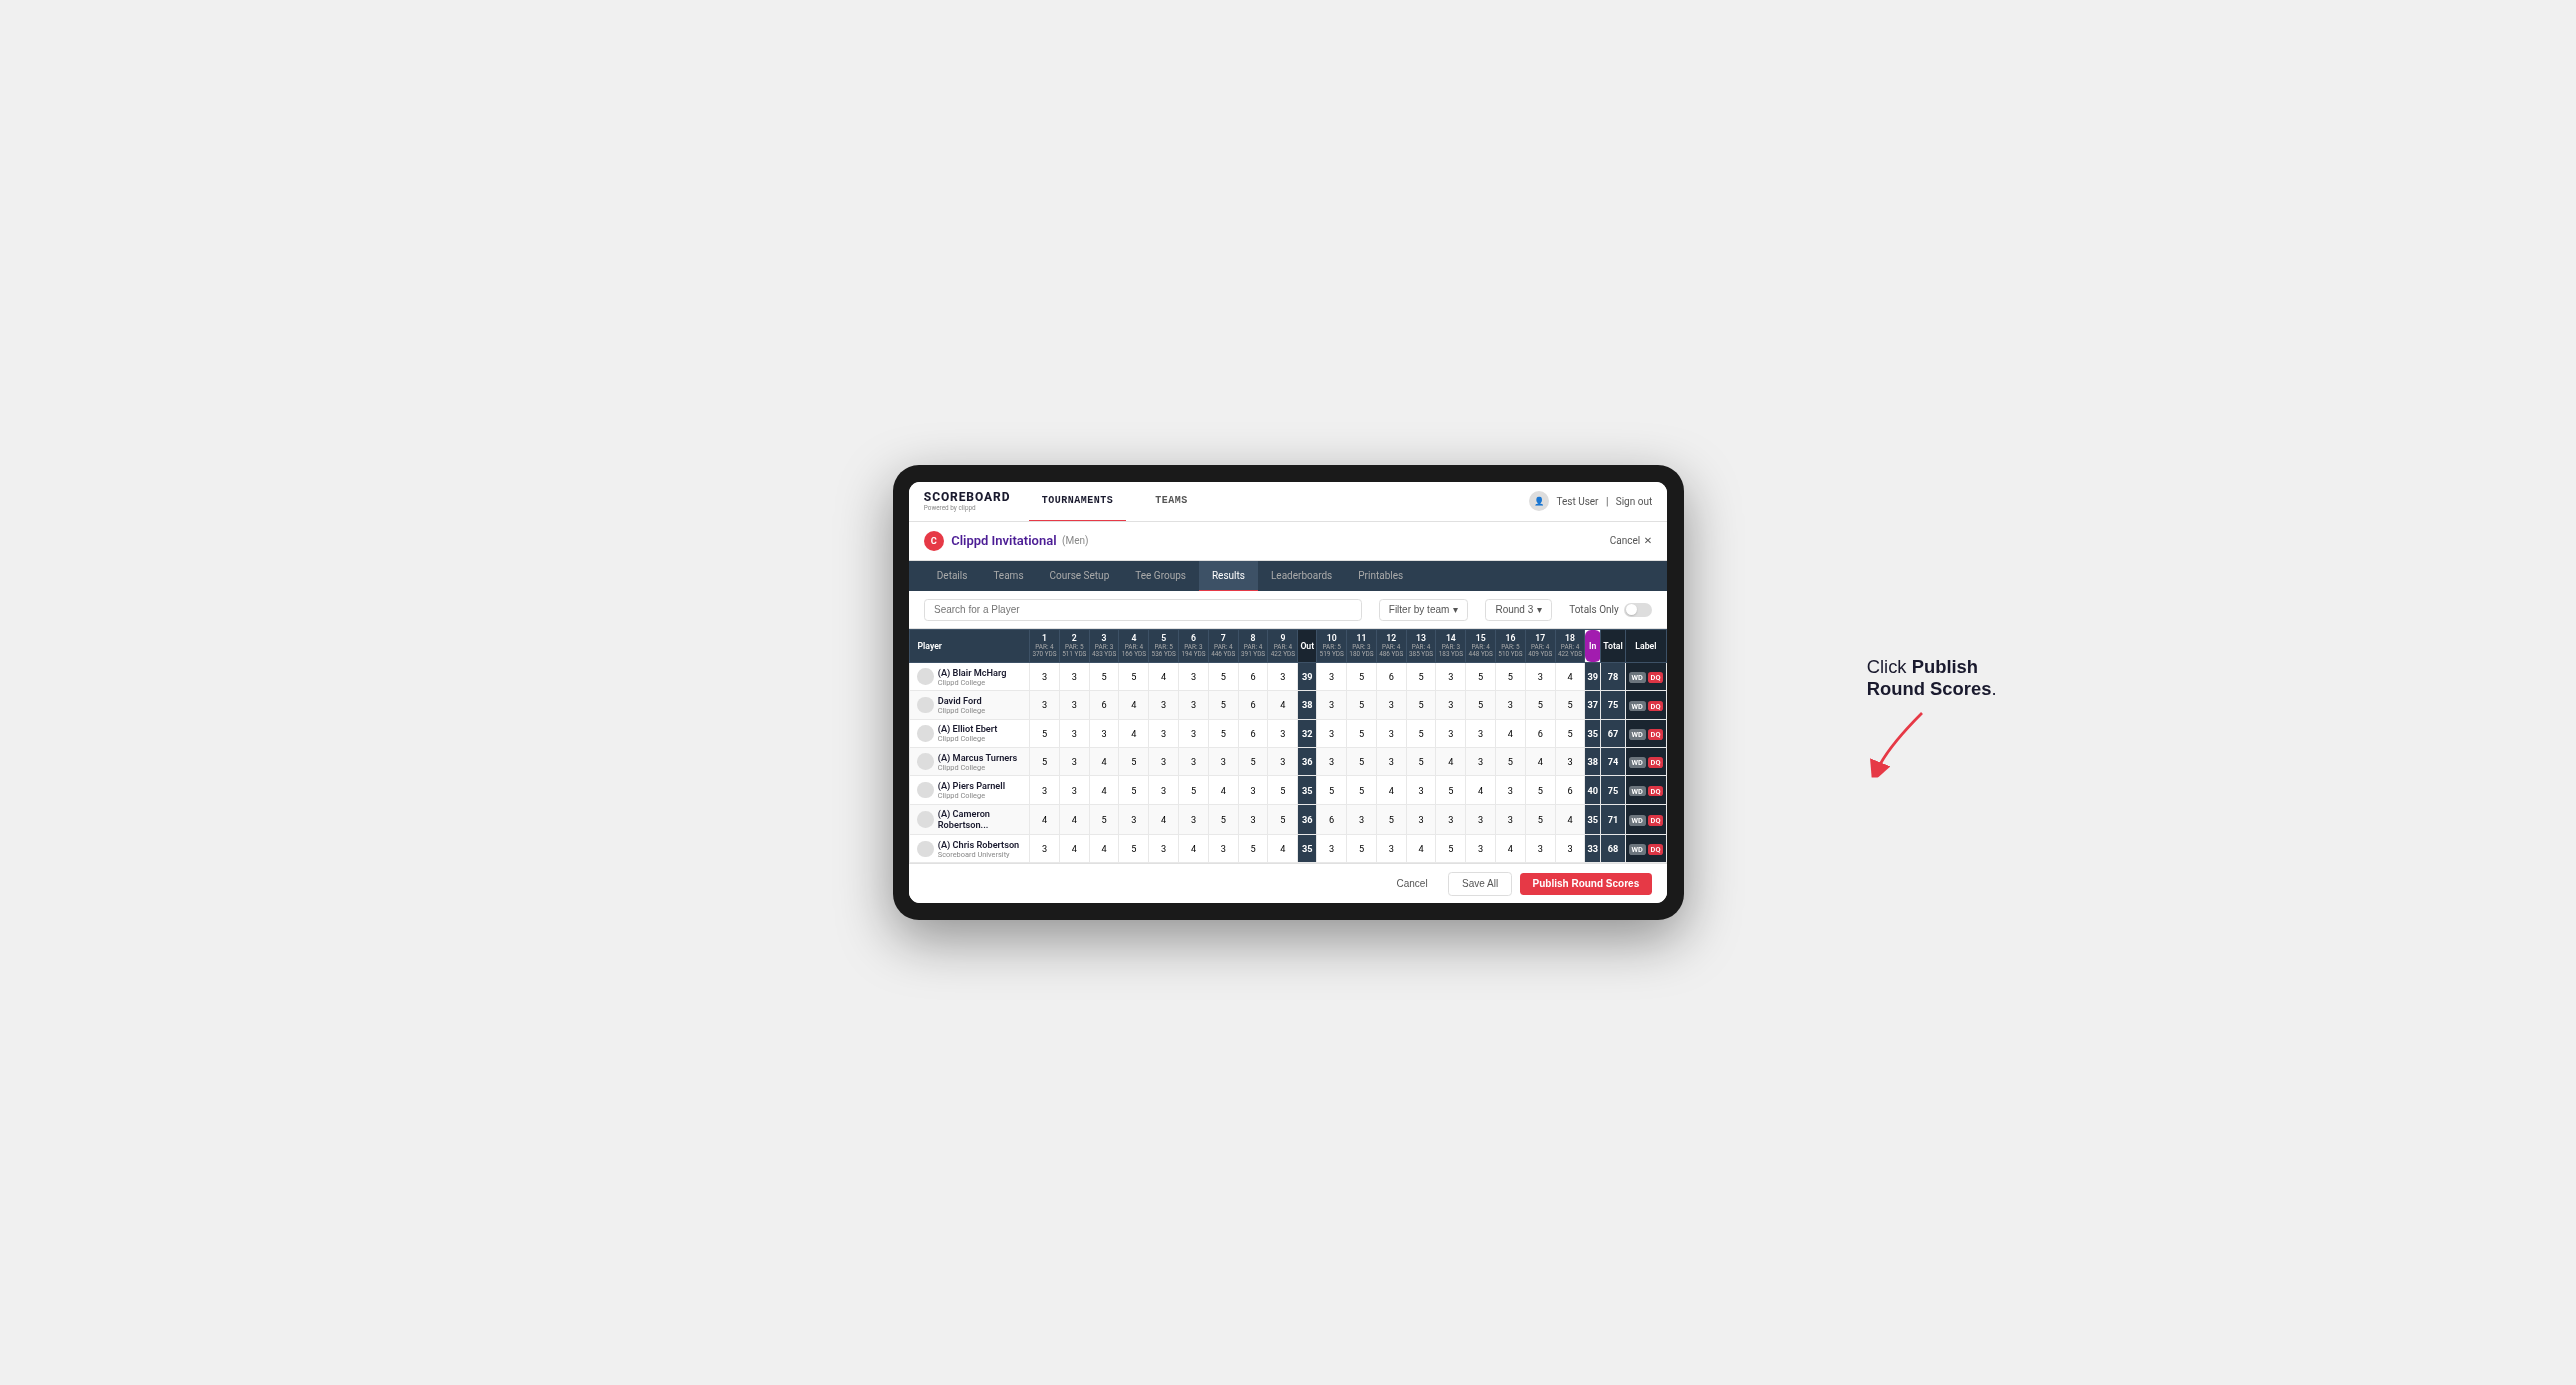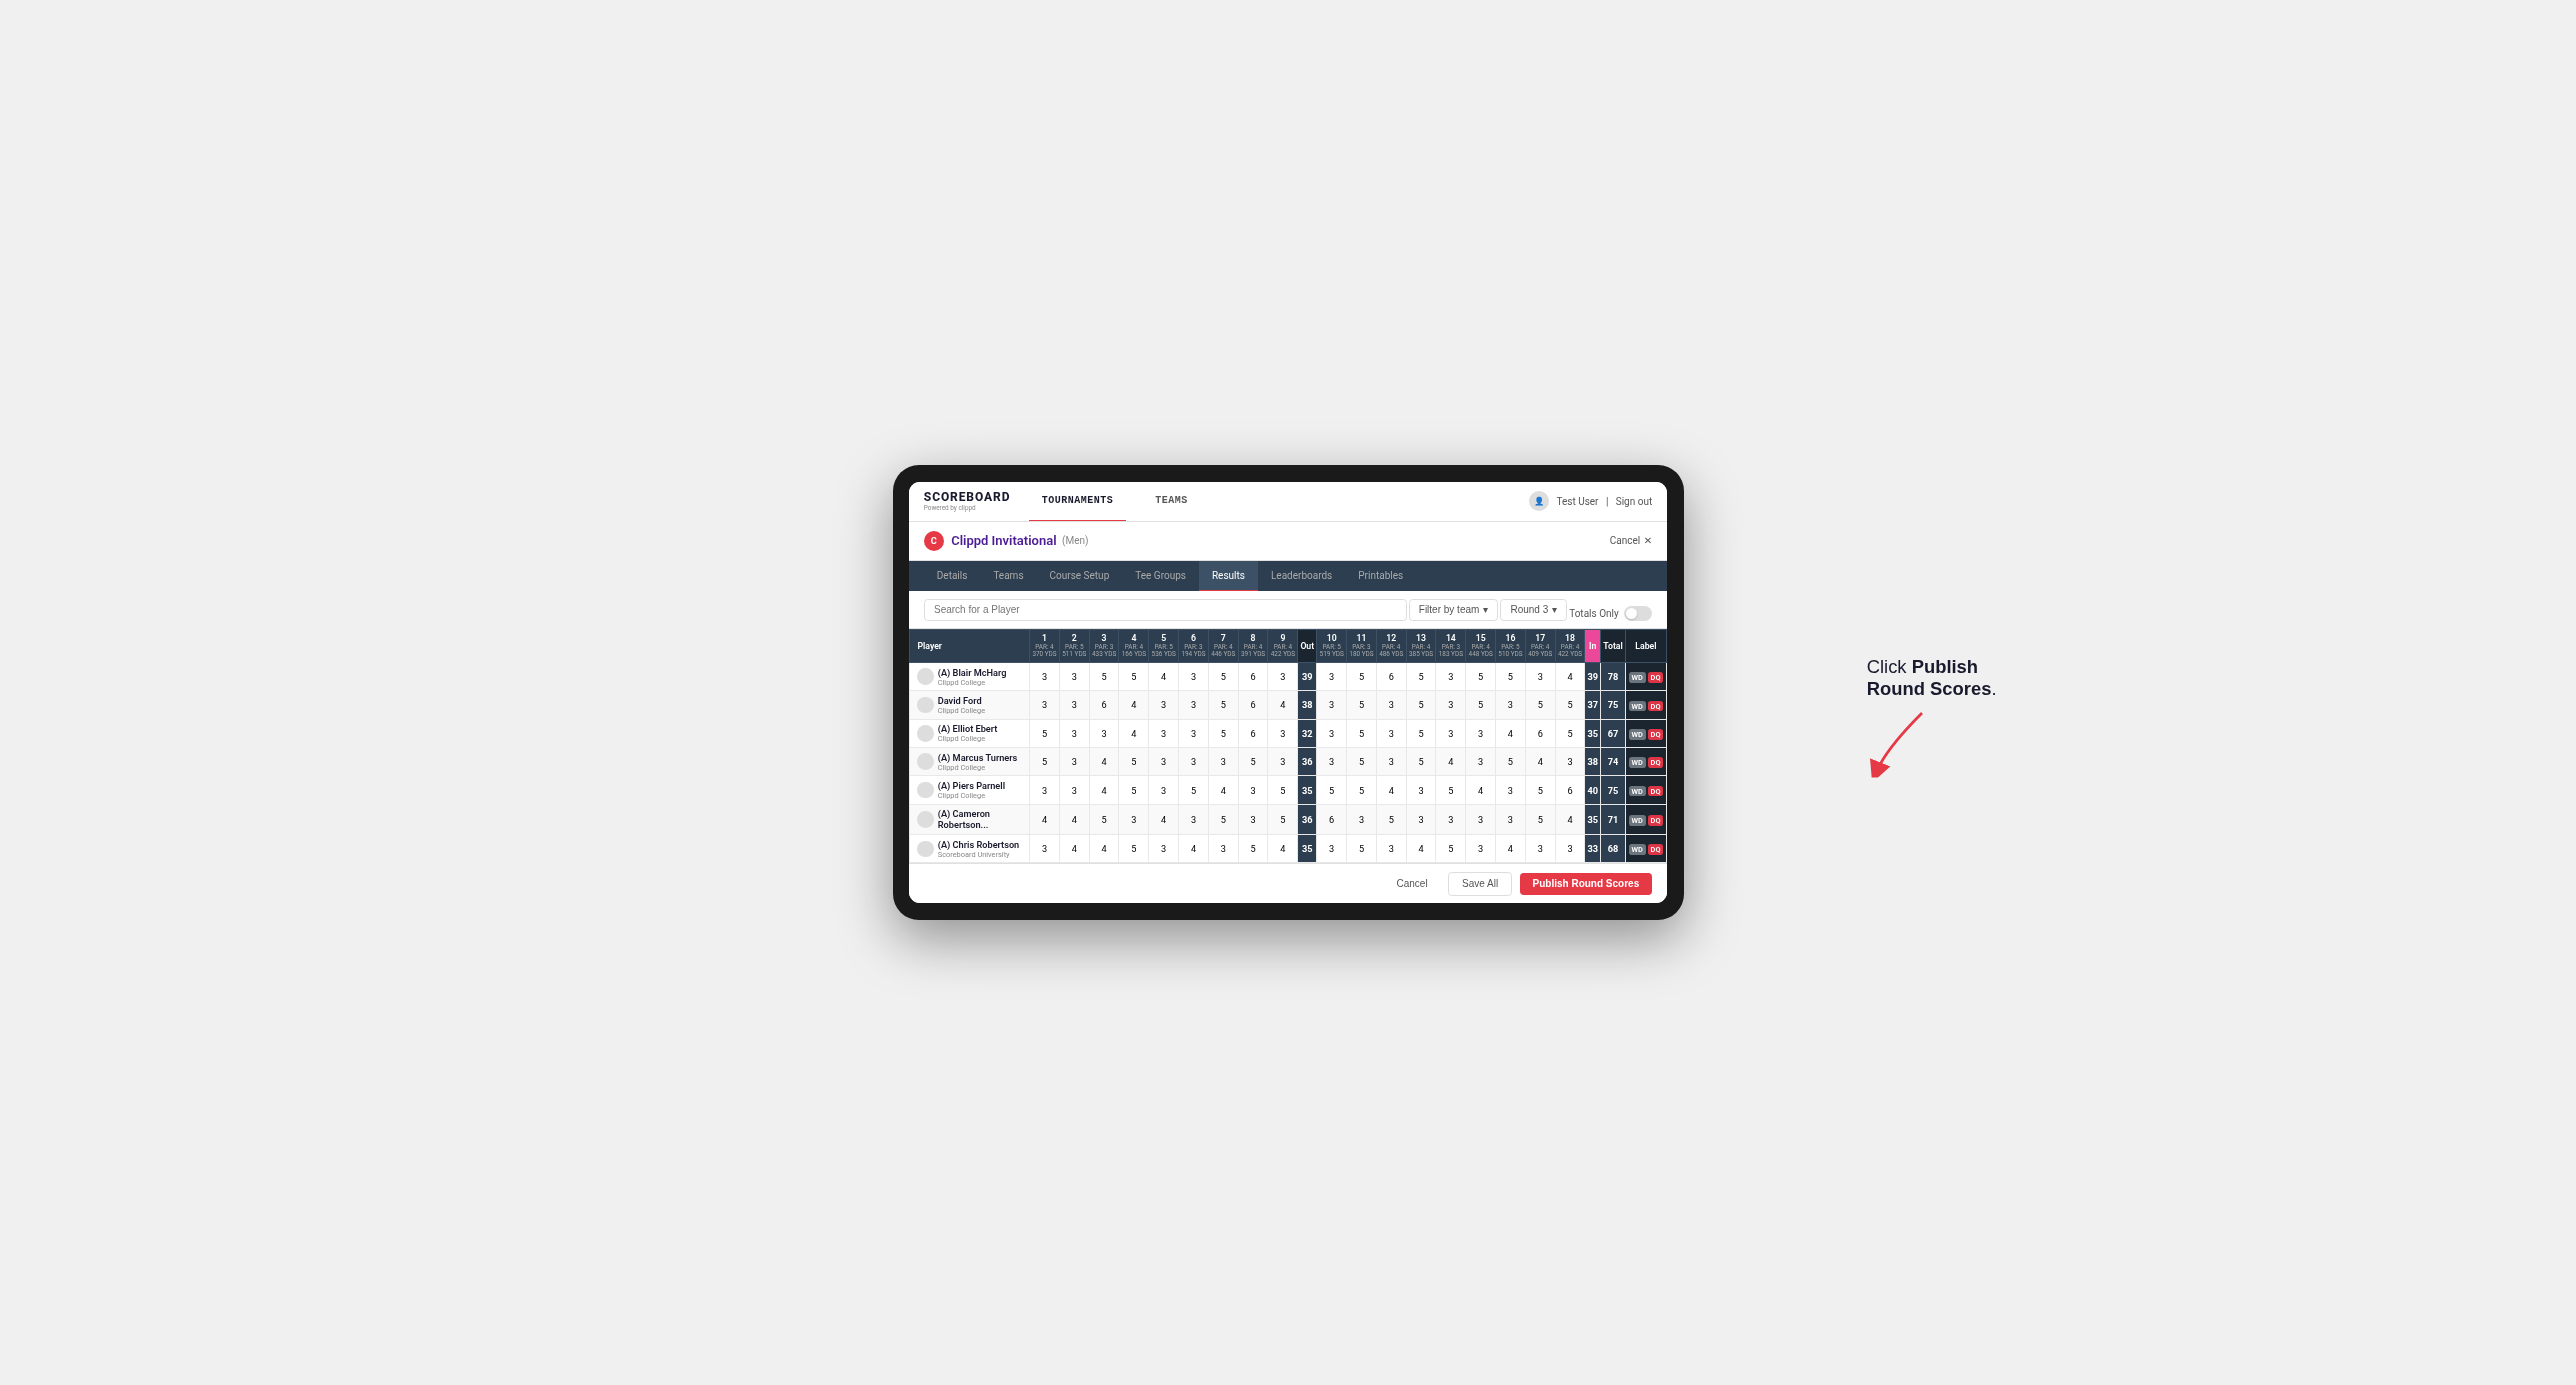--- a/index.html
+++ b/index.html
@@ -142,23 +142,23 @@
       text-align: right;
     }
     .tab.active {
       color: #fff;
       background: #3d5166;
       border-bottom: 1.8px solid #e63946;
     }
     
     .controls-bar {
       display: flex;
-      align-items: flex-end;
+      align-items: center;
       padding: 7.4px 14.7px;
-      gap: 2px;
+      gap: 17px;
       border-bottom: 0.9px solid #e0e0e0;
       background: #fff;
     }
     .search-input {
       flex: 1;
       padding: 4.6px 9.2px;
       border: 0.9px solid #ddd;
       border-radius: 3.7px;
       font-size: 10px;
       color: #999;
@@ -482,21 +482,21 @@
                 <span class="par-info">PAR: 5<br>510 YDS</span>
               </th>
               <th>
                 <span class="hole-num">17</span>
                 <span class="par-info">PAR: 4<br>409 YDS</span>
               </th>
               <th>
                 <span class="hole-num">18</span>
                 <span class="par-info">PAR: 4<br>422 YDS</span>
               </th>
-              <th style="background:#ec4899;">In</th>
+              <th style="background:#a21caf;border-radius:6px;">In</th>
               <th style="background:#1a2530;">Total</th>
               <th style="background:#1a2530;">Label</th>
             </tr>
           </thead>
           <tbody id="table-body">
           <tr>
                 <td class="player-cell">
     <div class="player-row">
       <div class="player-avatar"></div>
       <div class="player-info">

